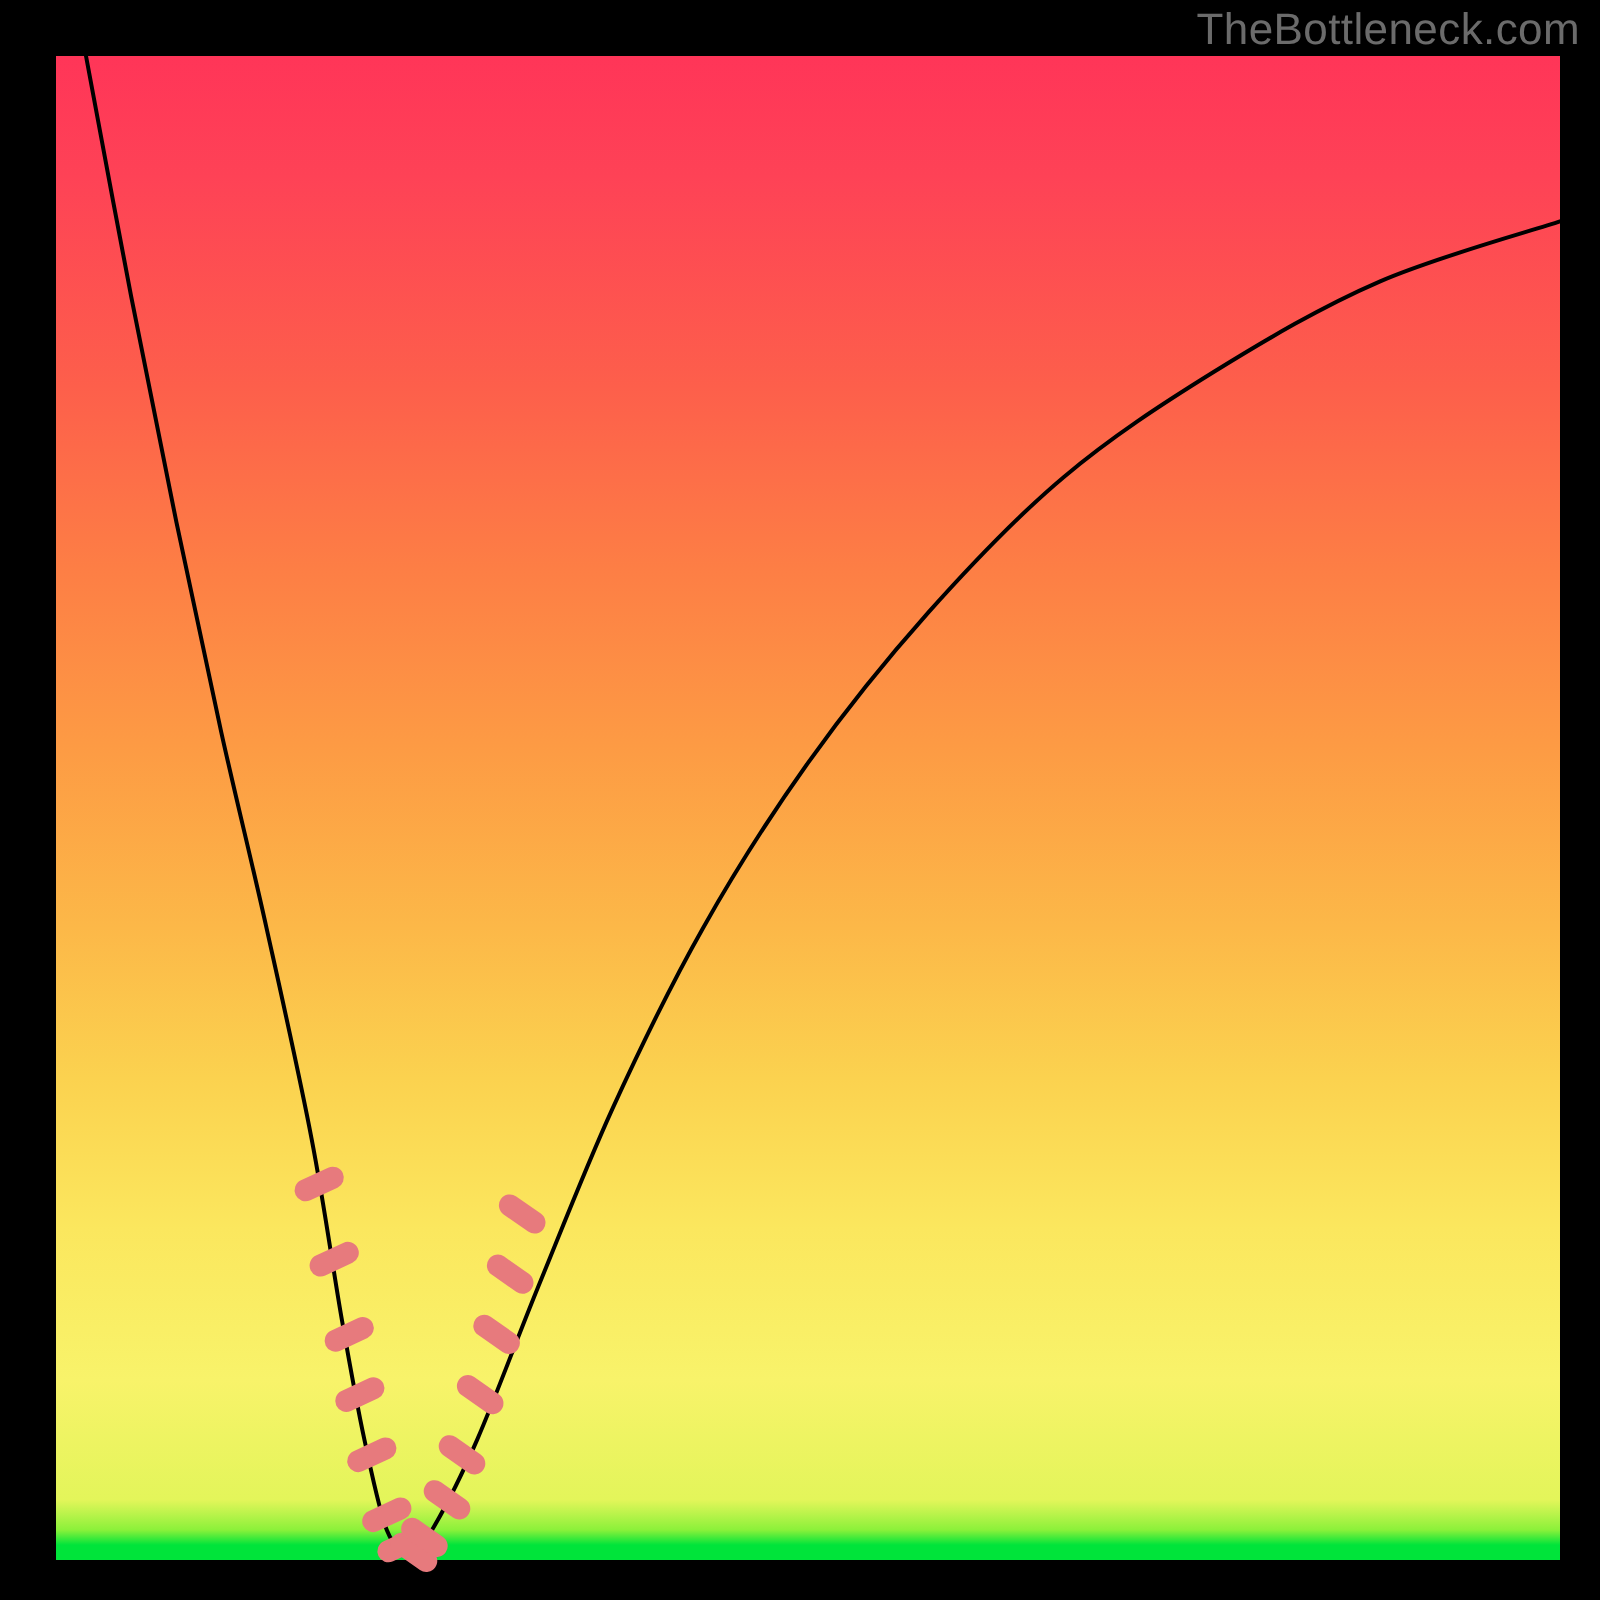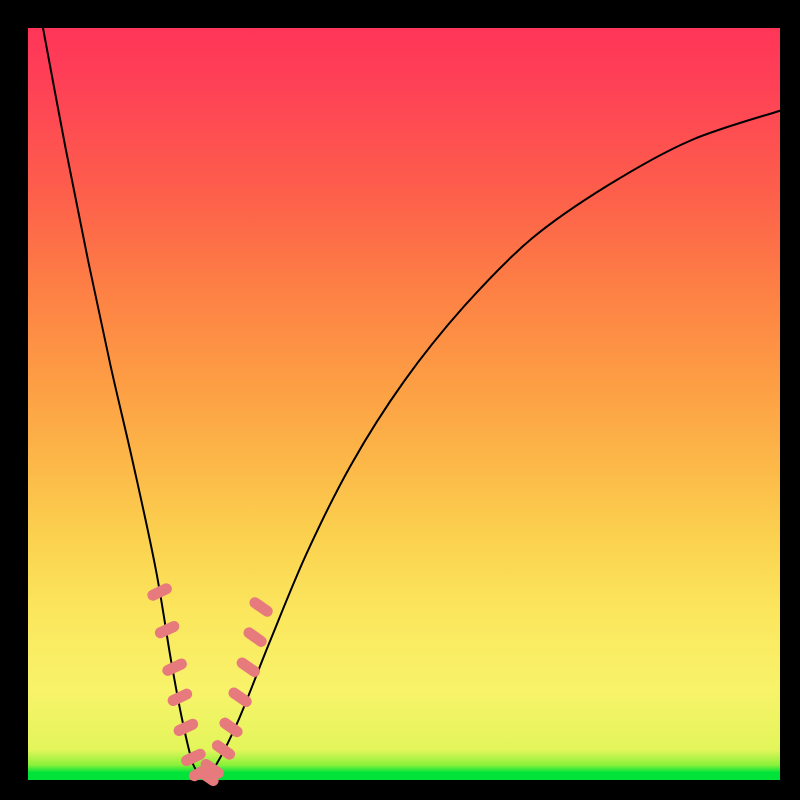--- a/index.html
+++ b/index.html
@@ -68,20 +68,21 @@
   }
   .marker {
     fill: #e77a7d;
     stroke: none;
   }
 </style>
 </head>
 <body>
 <div class="frame">
 
+  <div class="watermark">TheBottleneck.com</div>
 
   <div class="plot"></div>
 
   <svg class="curve" viewBox="0 0 752 752" preserveAspectRatio="none">
     <path class="main" id="curve-path" d="M 15.0 0.0 C 18.8 20.1, 30.1 81.5, 37.6 120.3 C 45.1 159.2, 52.6 196.8, 60.2 233.1 C 67.7 269.5, 75.2 304.6, 82.7 338.4 C 90.2 372.2, 97.8 402.3, 105.3 436.2 C 112.8 470.0, 121.6 508.9, 127.8 541.4 C 134.1 574.0, 138.5 606.6, 142.9 631.7 C 147.3 656.7, 150.4 674.3, 154.2 691.8 C 157.9 709.4, 161.7 727.6, 165.4 737.0 C 169.2 746.4, 173.0 748.2, 176.7 748.2 C 180.5 748.2, 182.4 746.4, 188.0 737.0 C 193.6 727.6, 201.8 711.9, 210.6 691.8 C 219.3 671.8, 229.4 644.2, 240.6 616.6 C 251.9 589.1, 264.5 556.5, 278.2 526.4 C 292.0 496.3, 307.1 465.0, 323.4 436.2 C 339.7 407.3, 357.2 379.8, 376.0 353.4 C 394.8 327.1, 414.9 302.1, 436.2 278.2 C 457.5 254.4, 480.0 230.6, 503.8 210.6 C 527.7 190.5, 552.7 174.2, 579.0 157.9 C 605.4 141.6, 632.9 125.3, 661.8 112.8 C 690.6 100.3, 737.0 87.7, 752.0 82.7"></path>
     <g id="marker-group">
         <rect x="126.1" y="551.0" width="11" height="26" rx="5.5" class="marker" transform="rotate(65 131.6 564.0)"></rect>
         <rect x="133.6" y="588.6" width="11" height="26" rx="5.5" class="marker" transform="rotate(65 139.1 601.6)"></rect>
         <rect x="141.1" y="626.2" width="11" height="26" rx="5.5" class="marker" transform="rotate(65 146.6 639.2)"></rect>
         <rect x="146.4" y="656.3" width="11" height="26" rx="5.5" class="marker" transform="rotate(65 151.9 669.3)"></rect>

